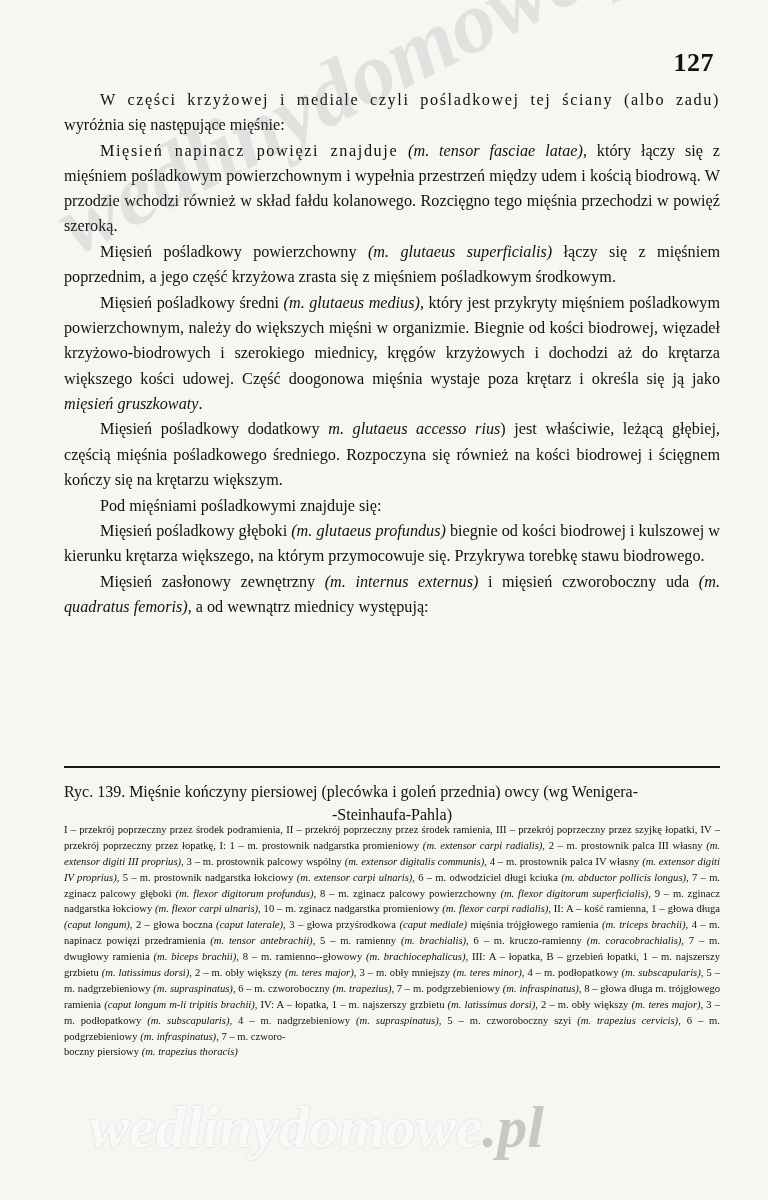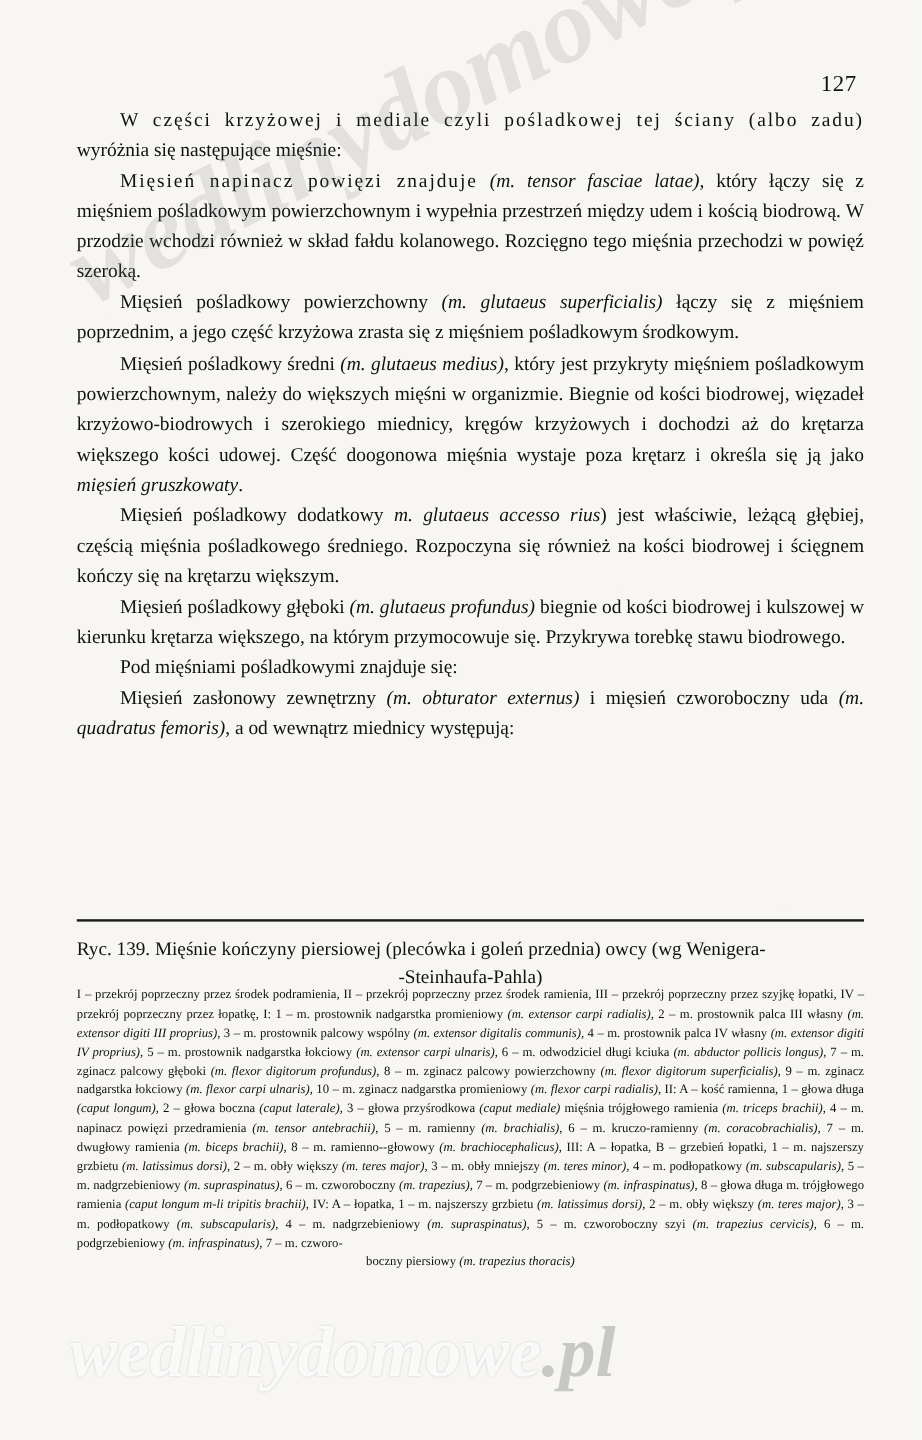--- a/index.html
+++ b/index.html
@@ -29,23 +29,23 @@
   .content {
     position: absolute;
     left: 52px;
     right: 44px;
     top: 0;
     bottom: 0;
   }
   .page-number {
     position: absolute;
     right: 10px;
-    top: 60px;
-    font-size: 19px;
-    font-weight: normal;
+    top: 48px;
+    font-size: 26px;
+    font-weight: bold;
     letter-spacing: 0.5px;
   }
   .body-text {
     position: absolute;
     left: 12px;
     right: 4px;
     top: 88px;
     font-size: 16.2px;
     line-height: 1.555;
     text-align: justify;
@@ -89,21 +89,20 @@
     position: absolute;
     left: 12px;
     right: 4px;
     top: 822px;
     font-size: 10.6px;
     line-height: 1.5;
     text-align: justify;
   }
   .legend .last-line {
     display: block;
-    text-align: center;
   }
   
   .wm-diag {
     position: absolute;
     left: 40px;
     top: 185px;
     width: 700px;
     font-family: "Liberation Serif", serif;
     font-style: italic;
     font-size: 88px;
@@ -122,20 +121,21 @@
     font-style: italic;
     font-weight: bold;
     font-size: 60px;
     color: rgba(90,90,90,0.30);
     white-space: nowrap;
     pointer-events: none;
   }
   .wm-bottom .wd {
     color: rgba(255,255,255,0.88);
     text-shadow: 0 0 2px rgba(0,0,0,0.18);
+    margin-left: 31px;
   }
 </style>
 </head>
 <body>
 
 <div class="page">
   <div class="content">
 
     <div class="page-number">127</div>
 
@@ -149,27 +149,27 @@
       <p class="para">
         <span>Mięsień pośladkowy powierzchowny <span class="it">(m. glutaeus superficialis)</span> łączy się z mięśniem poprzednim, a jego część krzyżowa zrasta się z mięśniem pośladkowym środkowym.</span>
       </p>
       <p class="para">
         <span>Mięsień pośladkowy średni <span class="it">(m. glutaeus medius)</span>, który jest przykryty mięśniem pośladkowym powierzchownym, należy do większych mięśni w organizmie. Biegnie od kości biodrowej, więzadeł krzyżowo-biodrowych i szerokiego miednicy, kręgów krzyżowych i dochodzi aż do krętarza większego kości udowej. Część doogonowa mięśnia wystaje poza krętarz i określa się ją jako <span class="it">mięsień gruszkowaty</span>.</span>
       </p>
       <p class="para">
         <span>Mięsień pośladkowy dodatkowy <span class="it">m. glutaeus accesso rius</span>) jest właściwie, leżącą głębiej, częścią mięśnia pośladkowego średniego. Rozpoczyna się również na kości biodrowej i ścięgnem kończy się na krętarzu większym.</span>
       </p>
       <p class="para">
+        <span>Pod mięśniami pośladkowymi znajduje się:</span>
+      </p>
+      <p class="para">
         <span>Mięsień pośladkowy głęboki <span class="it">(m. glutaeus profundus)</span> biegnie od kości biodrowej i kulszowej w kierunku krętarza większego, na którym przymocowuje się. Przykrywa torebkę stawu biodrowego.</span>
       </p>
       <p class="para">
-        <span>Pod mięśniami pośladkowymi znajduje się:</span>
-      </p>
-      <p class="para">
-        <span>Mięsień zasłonowy zewnętrzny <span class="it">(m. obturator externus)</span> i mięsień czworoboczny uda <span class="it">(m. quadratus femoris)</span>, a od wewnątrz miednicy występują:</span>
+        <span>Mięsień zasłonowy zewnętrzny <span class="it">(m. internus externus)</span> i mięsień czworoboczny uda <span class="it">(m. quadratus femoris)</span>, a od wewnątrz miednicy występują:</span>
       </p>
     </div>
 
     <div class="rule"></div>
 
     <div class="caption">
       <span class="cap-line1">Ryc. 139. Mięśnie kończyny piersiowej (plecówka i goleń przednia) owcy (wg Wenigera-</span>
       <span class="cap-line2">-Steinhaufa-Pahla)</span>
     </div>
 

